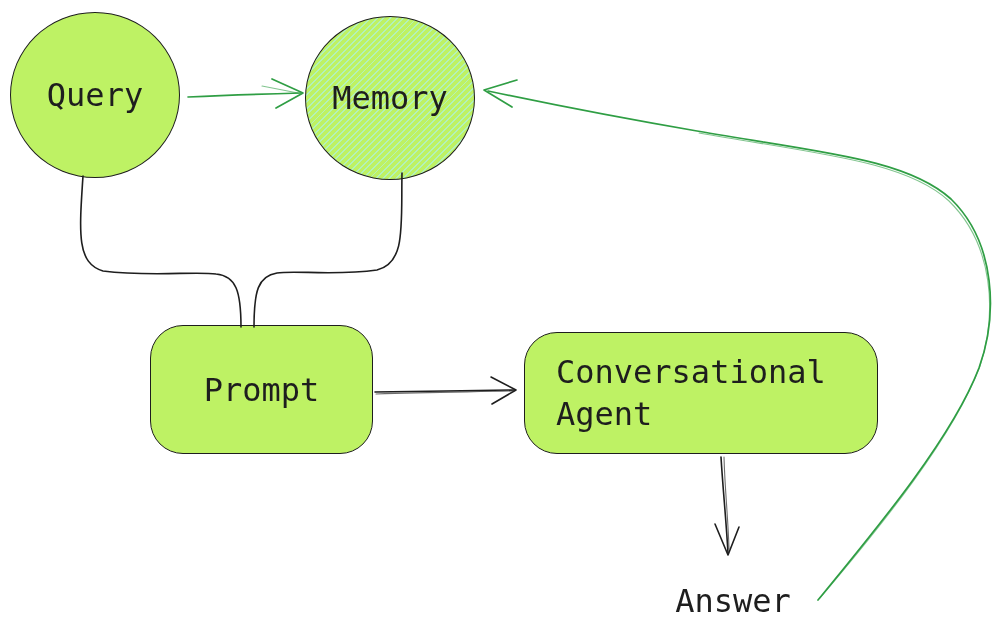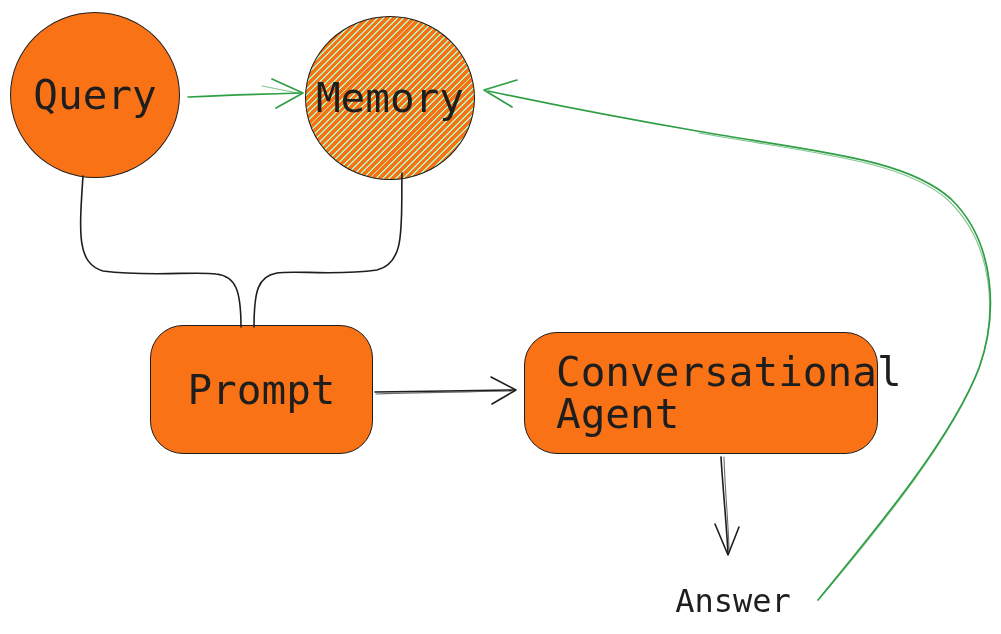--- a/index.html
+++ b/index.html
@@ -13,25 +13,25 @@
     width: 1001px;
     height: 634px;
     background: #ffffff;
     overflow: hidden;
     color: #1e1e1e;
   }
   .node {
     position: absolute;
     box-sizing: border-box;
     border: 1.8px solid #1e1e1e;
-    background: #f97316;
+    background: #bef264;
     display: flex;
     align-items: center;
     justify-content: center;
-    font-size: 41px;
+    font-size: 32px;
     line-height: 42px;
     color: #1e1e1e;
   }
   .ellipse { border-radius: 50%; }
   .rounded { border-radius: 33px; }
 
   #node-query  { left: 10px;  top: 12px;  width: 170px; height: 166px; }
   #node-memory {
     left: 305px; top: 16px;  width: 170px; height: 164px;
     background-image: repeating-linear-gradient(135deg,

